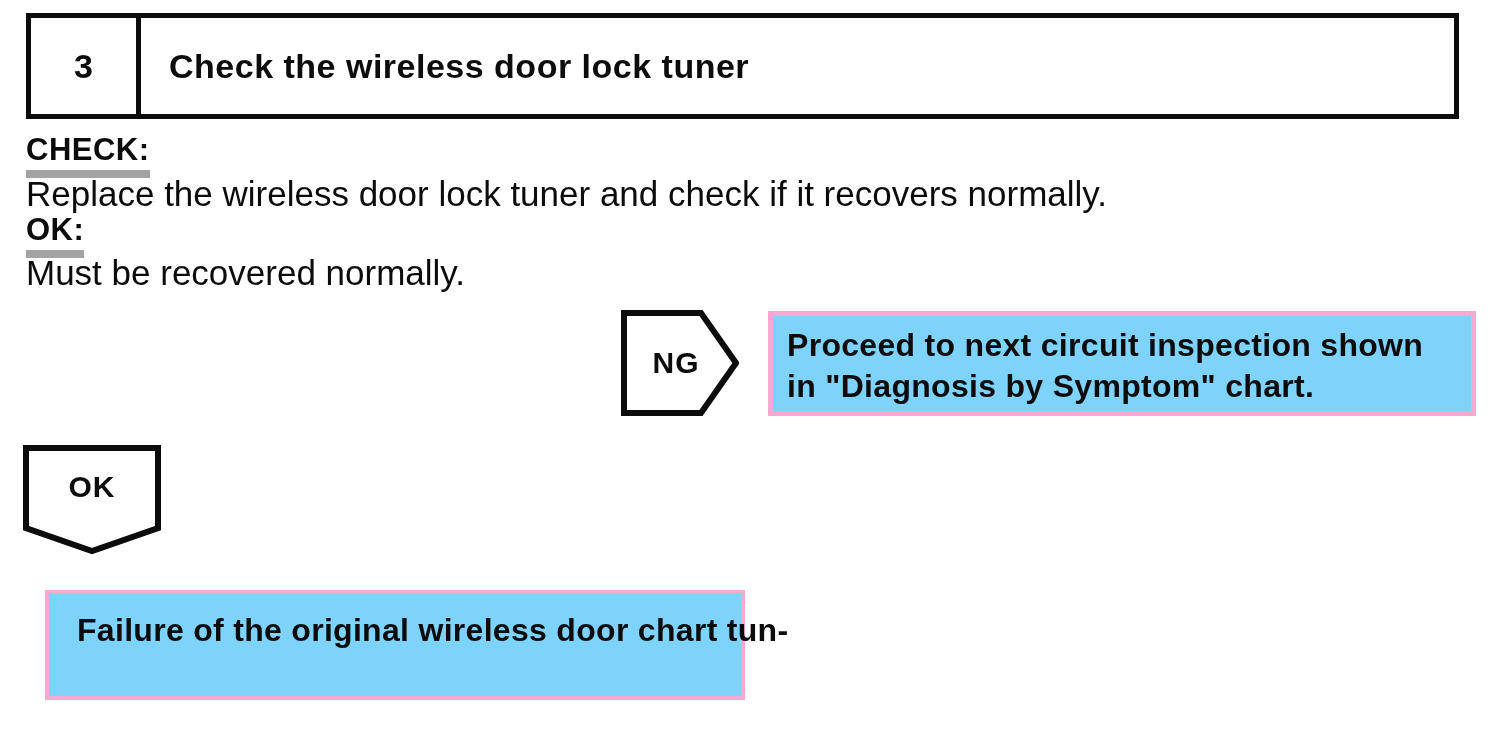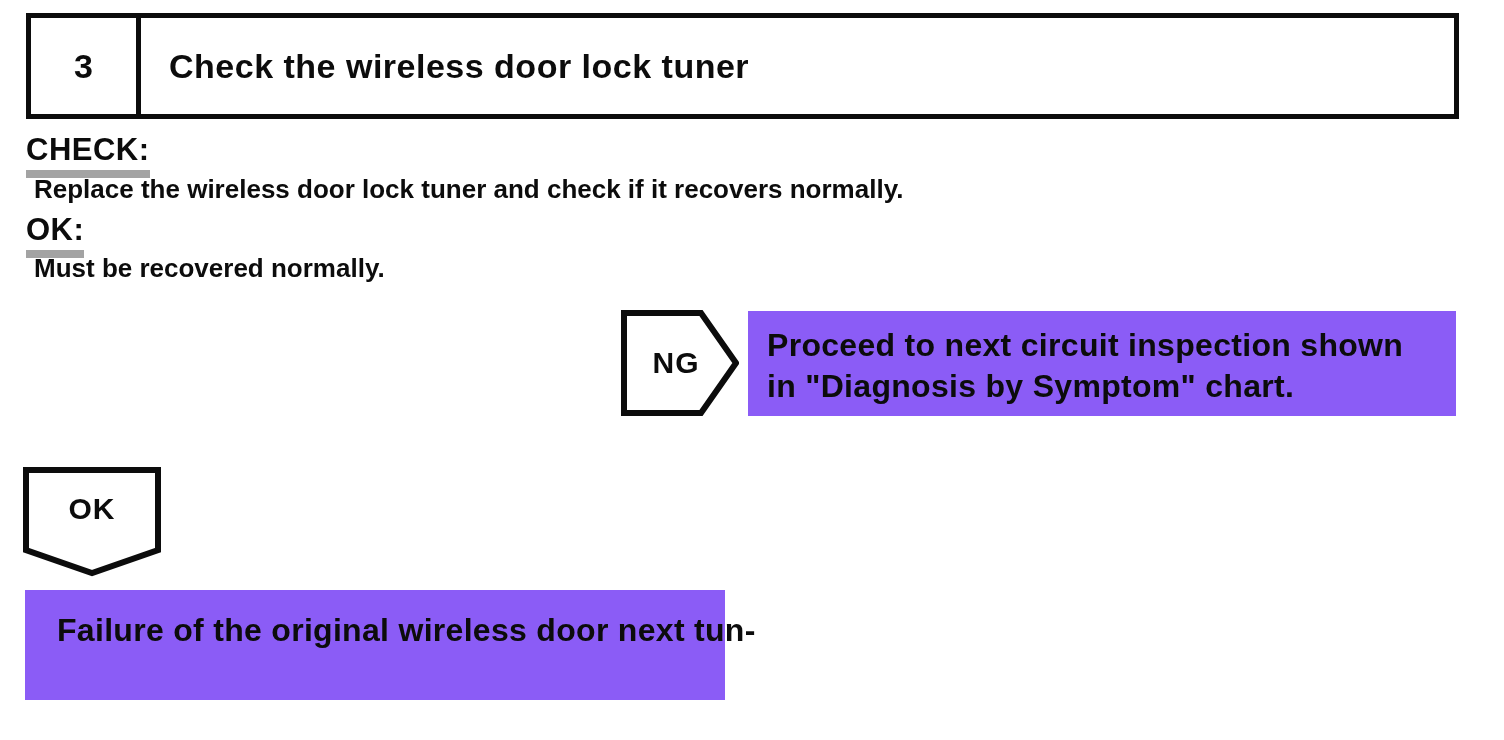--- a/index.html
+++ b/index.html
@@ -44,44 +44,44 @@
 
   
   .proc-label {
     font-size: 31px; font-weight: 700;
     border-bottom: 8px solid #a3a3a3;
     padding-bottom: 2px;
     display: inline-block;
     letter-spacing: 0.5px;
   }
   .proc-text {
-    font-size: 26px; font-weight: 700;
+    font-size: 35px; font-weight: 400;
     white-space: nowrap;
-    margin-left: 8px;
   }
 
   
   .connector { pointer-events: none; }
   .connector svg { display: block; }
   .connector .shape-fill { fill: #ffffff; stroke: #0c0c0c; stroke-width: 6; stroke-linejoin: miter; }
   .connector-label {
     position: absolute;
     display: flex; align-items: center; justify-content: center;
     font-size: 30px; font-weight: 700;
     letter-spacing: 1px;
   }
 
   
   .result-box {
-    border: 5px solid #8b5cf6;
+    border: 5px solid #f9a8d4;
     box-sizing: border-box;
-    background: #8b5cf6;
+    background: #7dd3fc;
     font-size: 32px; font-weight: 700;
     line-height: 41px;
     letter-spacing: 0.3px;
+    margin-left: 20px;
   }
   .ng-result-box {
     left: 748px; top: 311px;
     width: 708px; height: 105px;
     padding: 9px 0 0 14px;
   }
   .ok-result-box {
     left: 25px; top: 590px;
     width: 700px; height: 110px;
     border-width: 4px;
@@ -114,24 +114,24 @@
       <polygon class="shape-fill" points="3,3 80,3 115,53 80,103 3,103"></polygon>
     </svg>
     <span class="connector-label" style="left:0; top:0; width:110px; height:106px;">NG</span>
   </div>
 
   <div class="abs result-box ng-result-box">
     <div class="result-line">Proceed to next circuit inspection shown</div>
     <div class="result-line">in "Diagnosis by Symptom" chart.</div>
   </div>
 
-  <div class="abs connector" style="left:23px; top:467px; width:138px; height:110px;">
+  <div class="abs connector" style="left:23px; top:445px; width:138px; height:110px;">
     <svg width="138" height="110" viewBox="0 0 138 110">
       <polygon class="shape-fill" points="3,3 135,3 135,83 69,106 3,83"></polygon>
     </svg>
     <span class="connector-label" style="left:0; top:0; width:138px; height:83px;">OK</span>
   </div>
 
   <div class="abs result-box ok-result-box">
-    <div class="result-line">Failure of the original wireless door next tun-</div>
+    <div class="result-line">Failure of the original wireless door chart tun-</div>
   </div>
 
 </div>
 
 </body></html>

